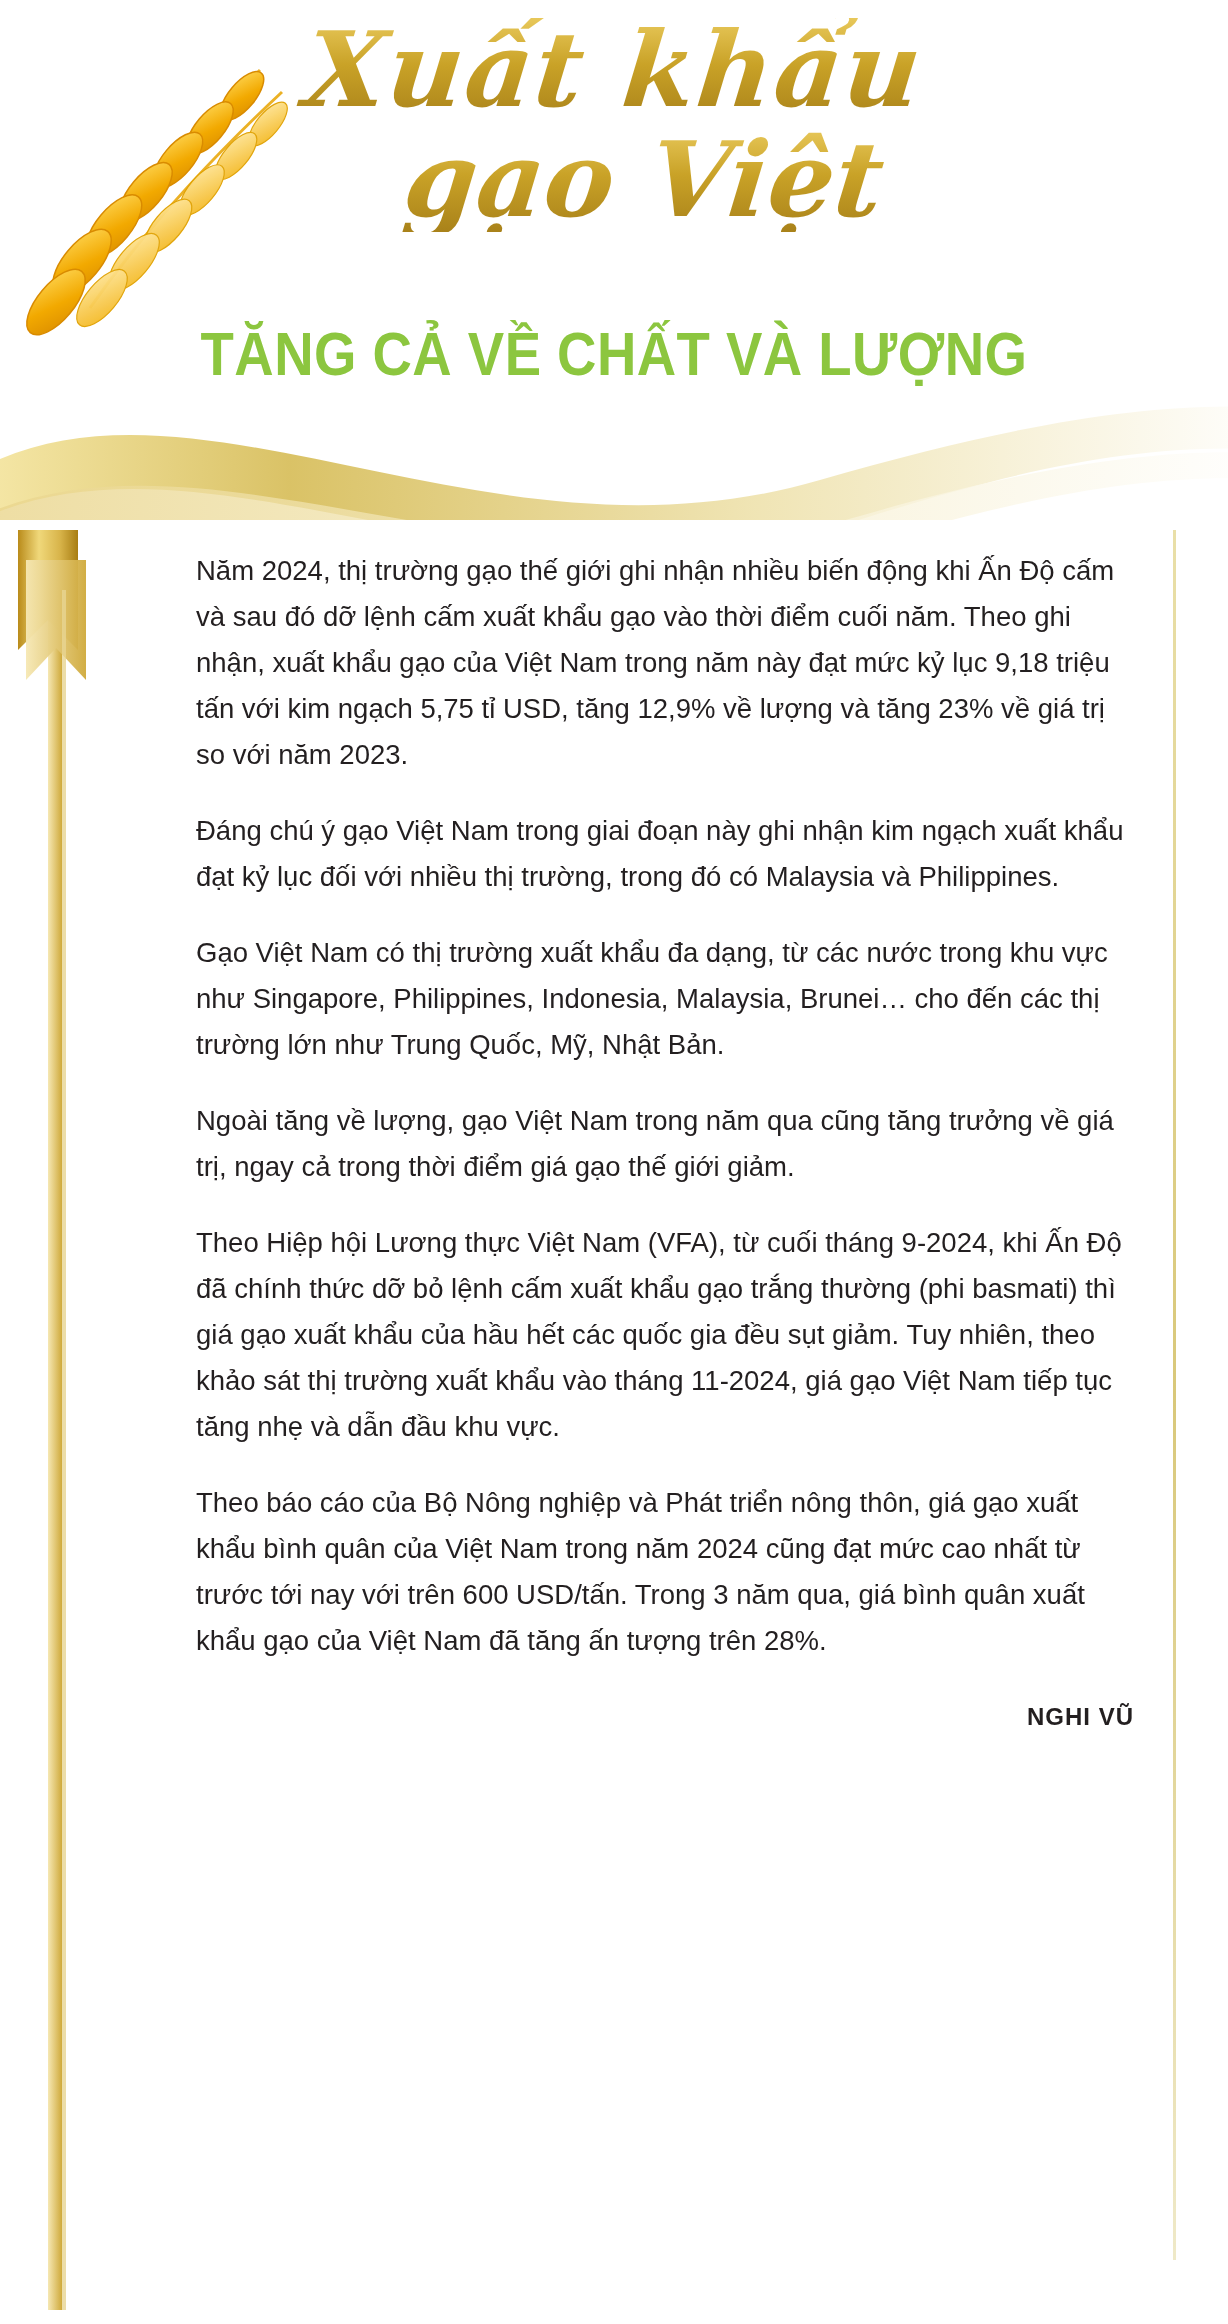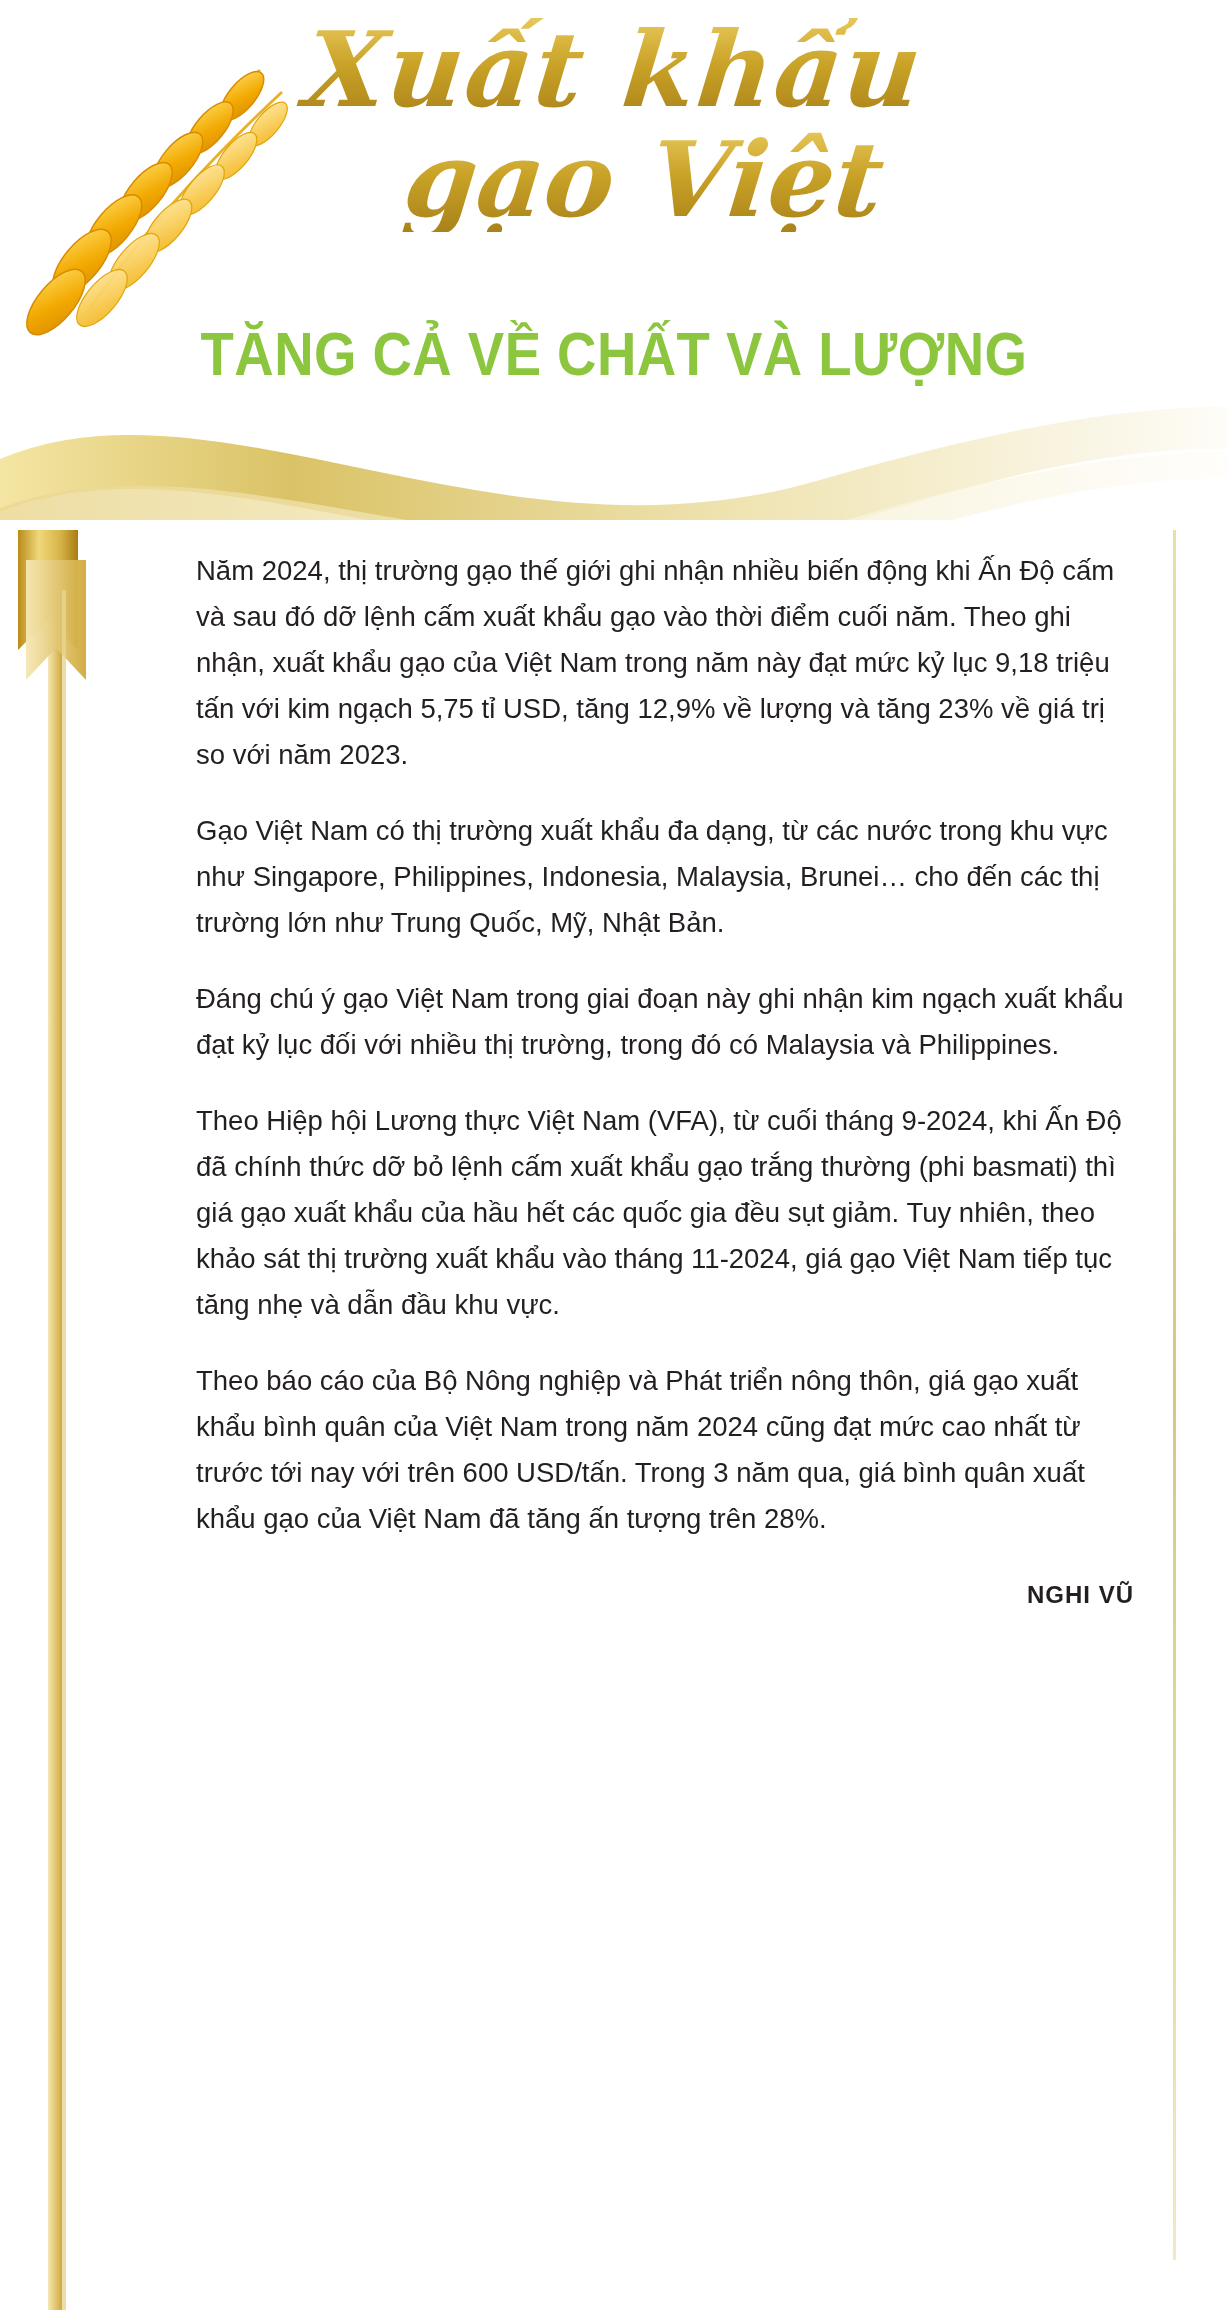--- a/index.html
+++ b/index.html
@@ -245,21 +245,22 @@
       <rect x="30" y="70" width="14" height="1720" fill="url(#rg2)"></rect>
       <path d="M0,10 L60,10 L60,130 L30,100 L0,130 Z" fill="url(#rg)"></path>
       <path d="M8,40 L68,40 L68,160 L38,128 L8,160 Z" fill="url(#rg2)" opacity="0.95"></path>
       <rect x="44" y="70" width="4" height="1720" fill="#e7d492" opacity="0.8"></rect>
     </svg>
 
     <div class="right-rule"></div>
 
     <div class="article">
       <p>Năm 2024, thị trường gạo thế giới ghi nhận nhiều biến động khi Ấn Độ cấm và sau đó dỡ lệnh cấm xuất khẩu gạo vào thời điểm cuối năm. Theo ghi nhận, xuất khẩu gạo của Việt Nam trong năm này đạt mức kỷ lục 9,18 triệu tấn với kim ngạch 5,75 tỉ USD, tăng 12,9% về lượng và tăng 23% về giá trị so với năm 2023.</p>
+      <p>Đáng chú ý gạo Việt Nam trong giai đoạn này ghi nhận kim ngạch xuất khẩu đạt kỷ lục đối với nhiều thị trường, trong đó có Malaysia và Philippines.</p>
       <p>Gạo Việt Nam có thị trường xuất khẩu đa dạng, từ các nước trong khu vực như Singapore, Philippines, Indonesia, Malaysia, Brunei… cho đến các thị trường lớn như Trung Quốc, Mỹ, Nhật Bản.</p>
-      <p>Đáng chú ý gạo Việt Nam trong giai đoạn này ghi nhận kim ngạch xuất khẩu đạt kỷ lục đối với nhiều thị trường, trong đó có Malaysia và Philippines.</p>
+      <p>Ngoài tăng về lượng, gạo Việt Nam trong năm qua cũng tăng trưởng về giá trị, ngay cả trong thời điểm giá gạo thế giới giảm.</p>
       <p>Theo Hiệp hội Lương thực Việt Nam (VFA), từ cuối tháng 9-2024, khi Ấn Độ đã chính thức dỡ bỏ lệnh cấm xuất khẩu gạo trắng thường (phi basmati) thì giá gạo xuất khẩu của hầu hết các quốc gia đều sụt giảm. Tuy nhiên, theo khảo sát thị trường xuất khẩu vào tháng 11-2024, giá gạo Việt Nam tiếp tục tăng nhẹ và dẫn đầu khu vực.</p>
       <p>Theo báo cáo của Bộ Nông nghiệp và Phát triển nông thôn, giá gạo xuất khẩu bình quân của Việt Nam trong năm 2024 cũng đạt mức cao nhất từ trước tới nay với trên 600 USD/tấn. Trong 3 năm qua, giá bình quân xuất khẩu gạo của Việt Nam đã tăng ấn tượng trên 28%.</p>
       <div class="byline">NGHI VŨ</div>
     </div>
 
   </div>
 </div>
 
 </body></html>

